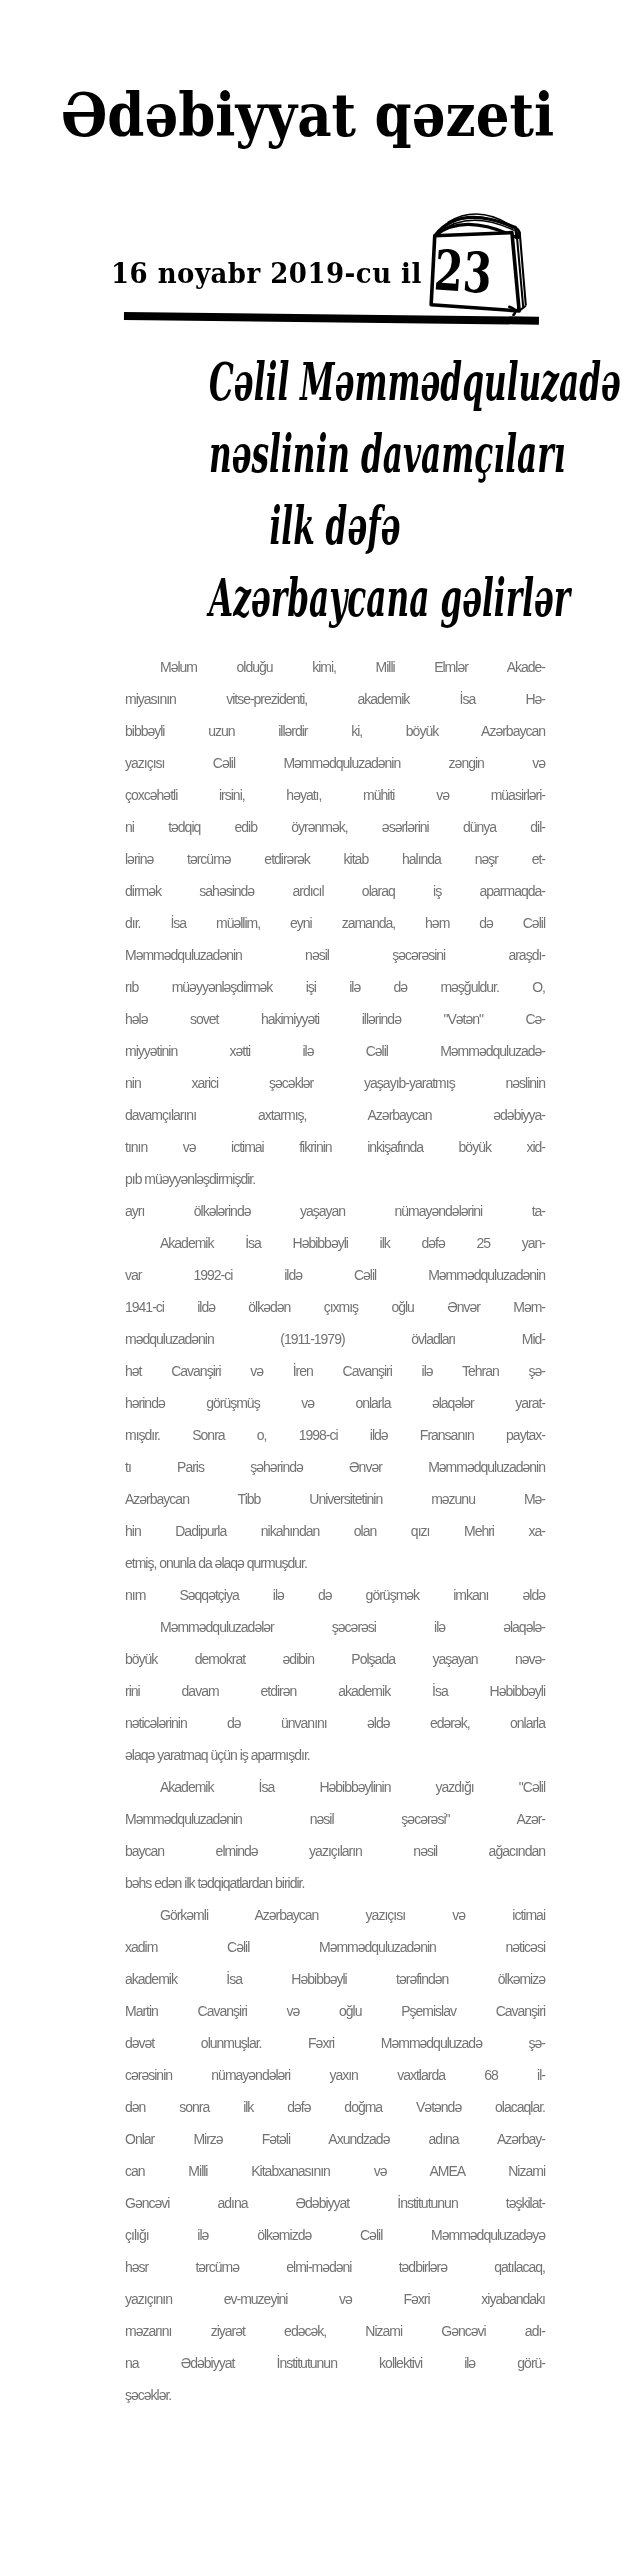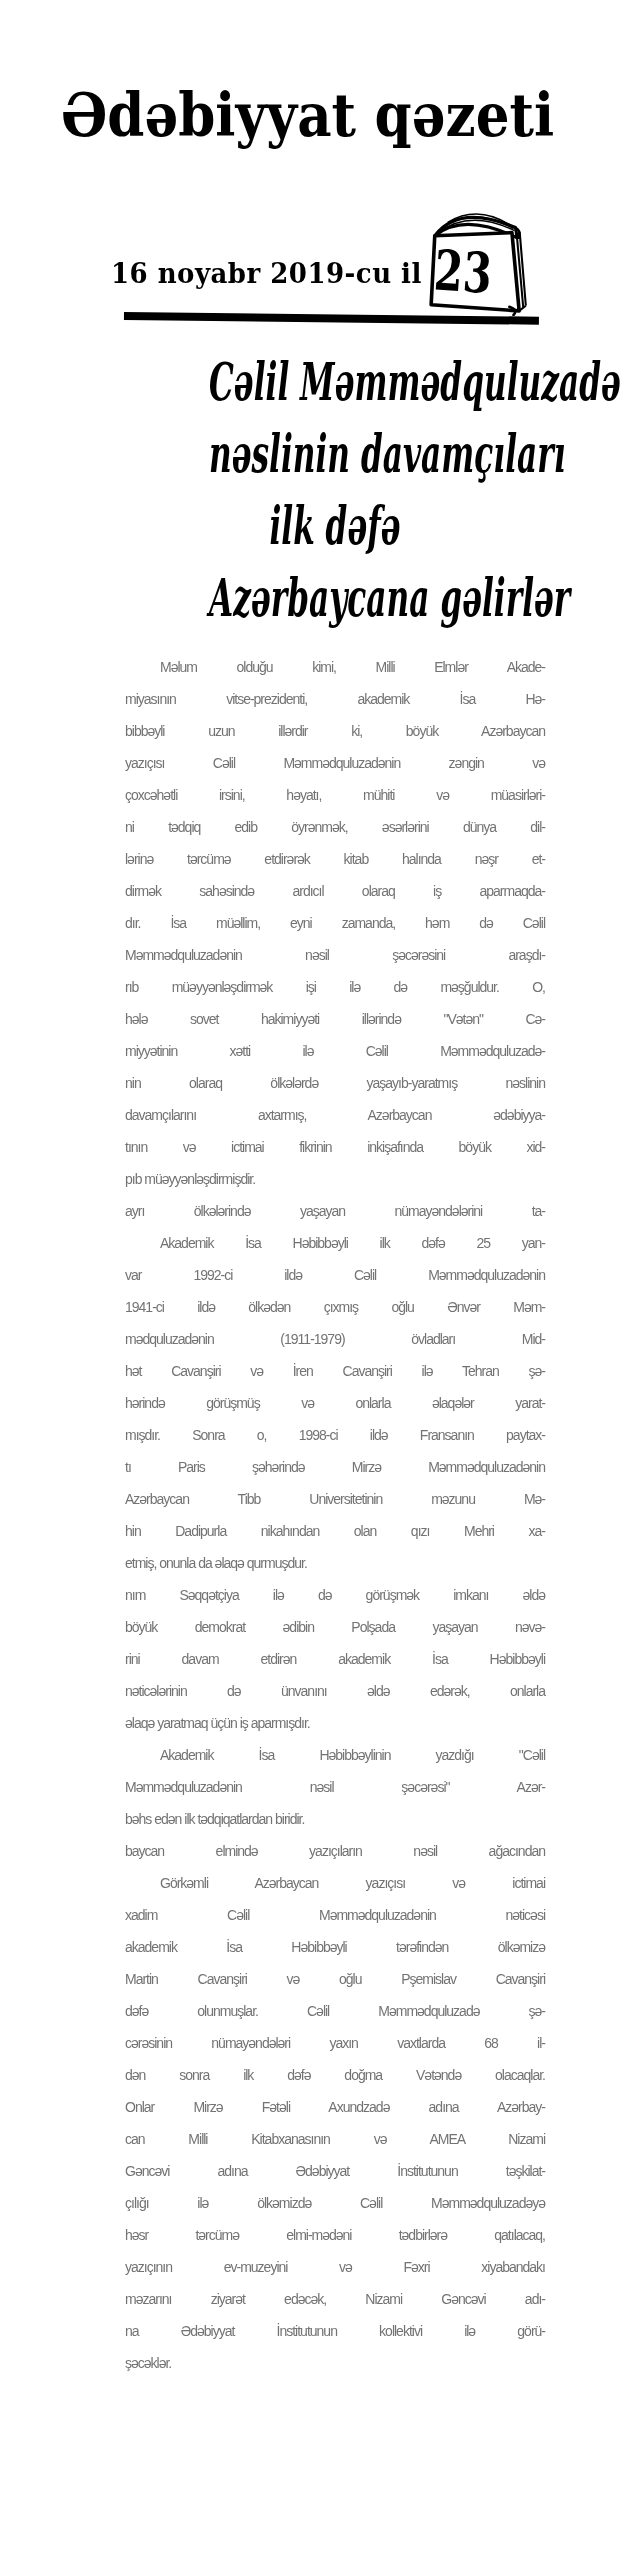--- a/index.html
+++ b/index.html
@@ -74,50 +74,51 @@
       <div class="bline">yazıçısı Cəlil Məmmədquluzadənin zəngin və</div>
       <div class="bline">çoxcəhətli irsini, həyatı, mühiti və müasirləri-</div>
       <div class="bline">ni tədqiq edib öyrənmək, əsərlərini dünya dil-</div>
       <div class="bline">lərinə tərcümə etdirərək kitab halında nəşr et-</div>
       <div class="bline">dirmək sahəsində ardıcıl olaraq iş aparmaqda-</div>
       <div class="bline">dır. İsa müəllim, eyni zamanda, həm də Cəlil</div>
       <div class="bline">Məmmədquluzadənin nəsil şəcərəsini araşdı-</div>
       <div class="bline">rıb müəyyənləşdirmək işi ilə də məşğuldur. O,</div>
       <div class="bline">hələ sovet hakimiyyəti illərində "Vətən" Cə-</div>
       <div class="bline">miyyətinin xətti ilə Cəlil Məmmədquluzadə-</div>
-      <div class="bline">nin olaraq ölkələrdə yaşayıb-yaratmış nəslinin</div>
+      <div class="bline">nin xarici şəcəklər yaşayıb-yaratmış nəslinin</div>
       <div class="bline">davamçılarını axtarmış, Azərbaycan ədəbiyya-</div>
       <div class="bline">tının və ictimai fikrinin inkişafında böyük xid-</div>
       <div class="bline last">pıb müəyyənləşdirmişdir.</div>
       <div class="bline">ayrı ölkələrində yaşayan nümayəndələrini ta-</div>
       <div class="bline first">Akademik İsa Həbibbəyli ilk dəfə 25 yan-</div>
       <div class="bline">var 1992-ci ildə Cəlil Məmmədquluzadənin</div>
       <div class="bline">1941-ci ildə ölkədən çıxmış oğlu Ənvər Məm-</div>
       <div class="bline">mədquluzadənin (1911-1979) övladları Mid-</div>
       <div class="bline">hət Cavanşiri və İren Cavanşiri ilə Tehran şə-</div>
       <div class="bline">hərində görüşmüş və onlarla əlaqələr yarat-</div>
       <div class="bline">mışdır. Sonra o, 1998-ci ildə Fransanın paytax-</div>
-      <div class="bline">tı Paris şəhərində Mirzə Məmmədquluzadənin</div>
+      <div class="bline">tı Paris şəhərində Ənvər Məmmədquluzadənin</div>
       <div class="bline">Azərbaycan Tibb Universitetinin məzunu Mə-</div>
       <div class="bline">hin Dadipurla nikahından olan qızı Mehri xa-</div>
       <div class="bline last">etmiş, onunla da əlaqə qurmuşdur.</div>
       <div class="bline">nım Səqqətçiya ilə də görüşmək imkanı əldə</div>
+      <div class="bline first">Məmmədquluzadələr şəcərəsi ilə əlaqələ-</div>
       <div class="bline">böyük demokrat ədibin Polşada yaşayan nəvə-</div>
       <div class="bline">rini davam etdirən akademik İsa Həbibbəyli</div>
       <div class="bline">nəticələrinin də ünvanını əldə edərək, onlarla</div>
       <div class="bline last">əlaqə yaratmaq üçün iş aparmışdır.</div>
       <div class="bline first">Akademik İsa Həbibbəylinin yazdığı "Cəlil</div>
       <div class="bline">Məmmədquluzadənin nəsil şəcərəsi" Azər-</div>
+      <div class="bline">baycan elmində yazıçıların nəsil ağacından</div>
       <div class="bline last">bəhs edən ilk tədqiqatlardan biridir.</div>
-      <div class="bline">baycan elmində yazıçıların nəsil ağacından</div>
       <div class="bline first">Görkəmli Azərbaycan yazıçısı və ictimai</div>
       <div class="bline">xadim Cəlil Məmmədquluzadənin nəticəsi</div>
       <div class="bline">akademik İsa Həbibbəyli tərəfindən ölkəmizə</div>
       <div class="bline">Martin Cavanşiri və oğlu Pşemislav Cavanşiri</div>
-      <div class="bline">dəfə olunmuşlar. Cəlil Məmmədquluzadə şə-</div>
+      <div class="bline">dəvət olunmuşlar. Fəxri Məmmədquluzadə şə-</div>
       <div class="bline">cərəsinin nümayəndələri yaxın vaxtlarda 68 il-</div>
       <div class="bline">dən sonra ilk dəfə doğma Vətəndə olacaqlar.</div>
       <div class="bline">Onlar Mirzə Fətəli Axundzadə adına Azərbay-</div>
       <div class="bline">can Milli Kitabxanasının və AMEA Nizami</div>
       <div class="bline">Gəncəvi adına Ədəbiyyat İnstitutunun təşkilat-</div>
       <div class="bline">çılığı ilə ölkəmizdə Cəlil Məmmədquluzadəyə</div>
       <div class="bline">həsr tərcümə elmi-mədəni tədbirlərə qatılacaq,</div>
       <div class="bline">yazıçının ev-muzeyini və Fəxri xiyabandakı</div>
       <div class="bline">məzarını ziyarət edəcək, Nizami Gəncəvi adı-</div>
       <div class="bline">na Ədəbiyyat İnstitutunun kollektivi ilə görü-</div>

